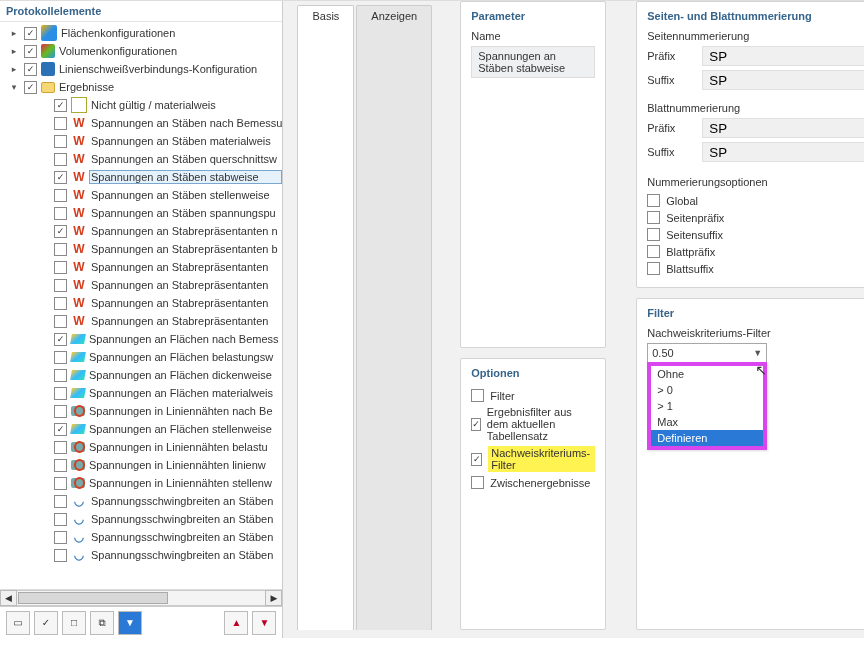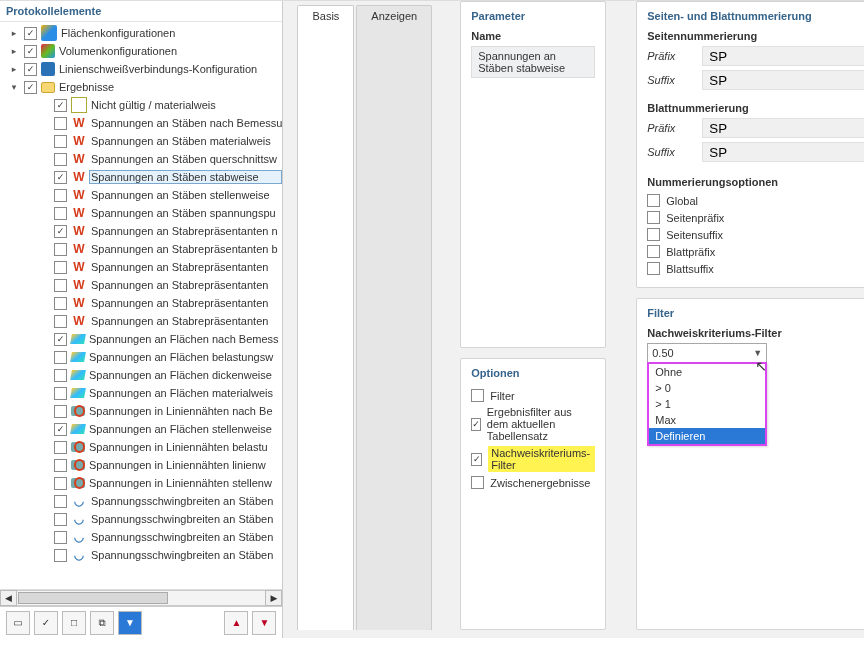--- a/index.html
+++ b/index.html
@@ -39,30 +39,30 @@
 
   .right { flex:1; background:#f1f1f1; padding:0 8px 8px 8px; display:flex; flex-direction:row; }
   .tabs { display:flex; padding:4px 6px 0 6px; }
   .tab { padding:4px 14px; background:#e6e6e6; border:1px solid #ccc; border-bottom:none; margin-right:2px; cursor:pointer; border-radius:2px 2px 0 0; }
   .tab.active { background:#fff; border-color:#ccc; }
   .panels { display:flex; gap:10px; flex:1; }
   .col { flex:1; display:flex; flex-direction:column; gap:10px; }
   .group { background:#fff; border:1px solid #d4d4d4; border-radius:2px; padding:8px 10px 10px;margin-left:20px; }
   .group h3 { font-size:11px; color:#36648b; font-weight:bold; margin-bottom:8px; }
   .form-row { display:flex; align-items:center; margin-bottom:4px; }
-  .form-row .lbl { width:55px; color:#333;font-style:italic; }
+  .form-row .lbl { width:55px; color:#333; }
   .form-row .val { flex:1; background:#f0f0f0; border:1px solid #e0e0e0; padding:2px 6px; height:20px; }
-  .sub { color:#333; margin:6px 0 4px;font-weight:bold; }
+  .sub { color:#333; margin:6px 0 4px; }
   .opt-row { display:flex; align-items:center; padding:2px 0; }
   .opt-row .chk { margin:0 6px 0 0; }
   .hl { background:#fff352; padding:1px 3px; }
   .select { display:flex; align-items:center; border:1px solid #a7a7a7; background:#fff; height:20px; width:120px; padding:0 4px; cursor:pointer; }
   .select .caret { font-size:9px; color:#555; }
   .select span:first-child { flex:1; }
-  .dropdown { border:2px solid #d946ef; background:#fff; margin-top:-1px; width:120px; box-shadow:1px 1px 2px rgba(0,0,0,.15); }
+  .dropdown { border:4px solid #d946ef; background:#fff; margin-top:-1px; width:120px; box-shadow:1px 1px 2px rgba(0,0,0,.15); }
   .dropdown div { padding:2px 6px; cursor:pointer; }
   .dropdown div:last-child { background:#2a79d7; color:#fff; }
   .cursor { position:relative; left:108px; top:-88px; font-size:14px; }
   .filter-group { position:relative; flex:1; }
 </style>
 </head>
 <body>
 
 <div class="app">
   <div class="left">

